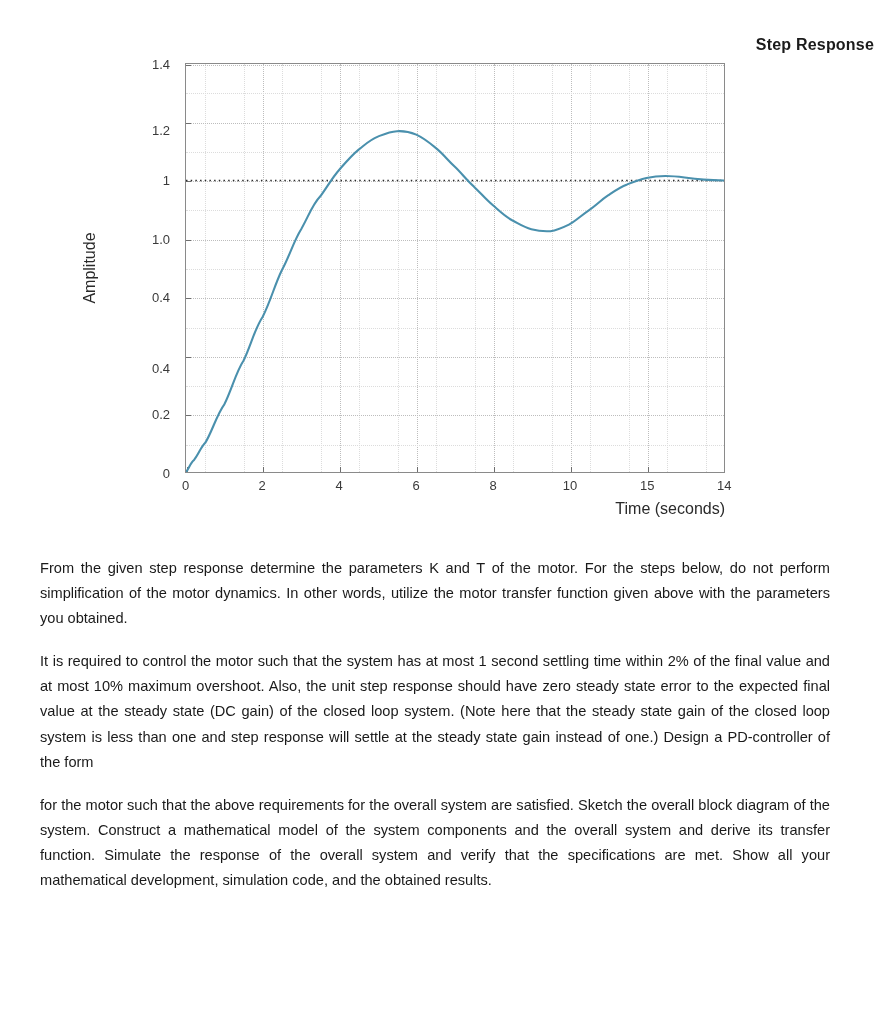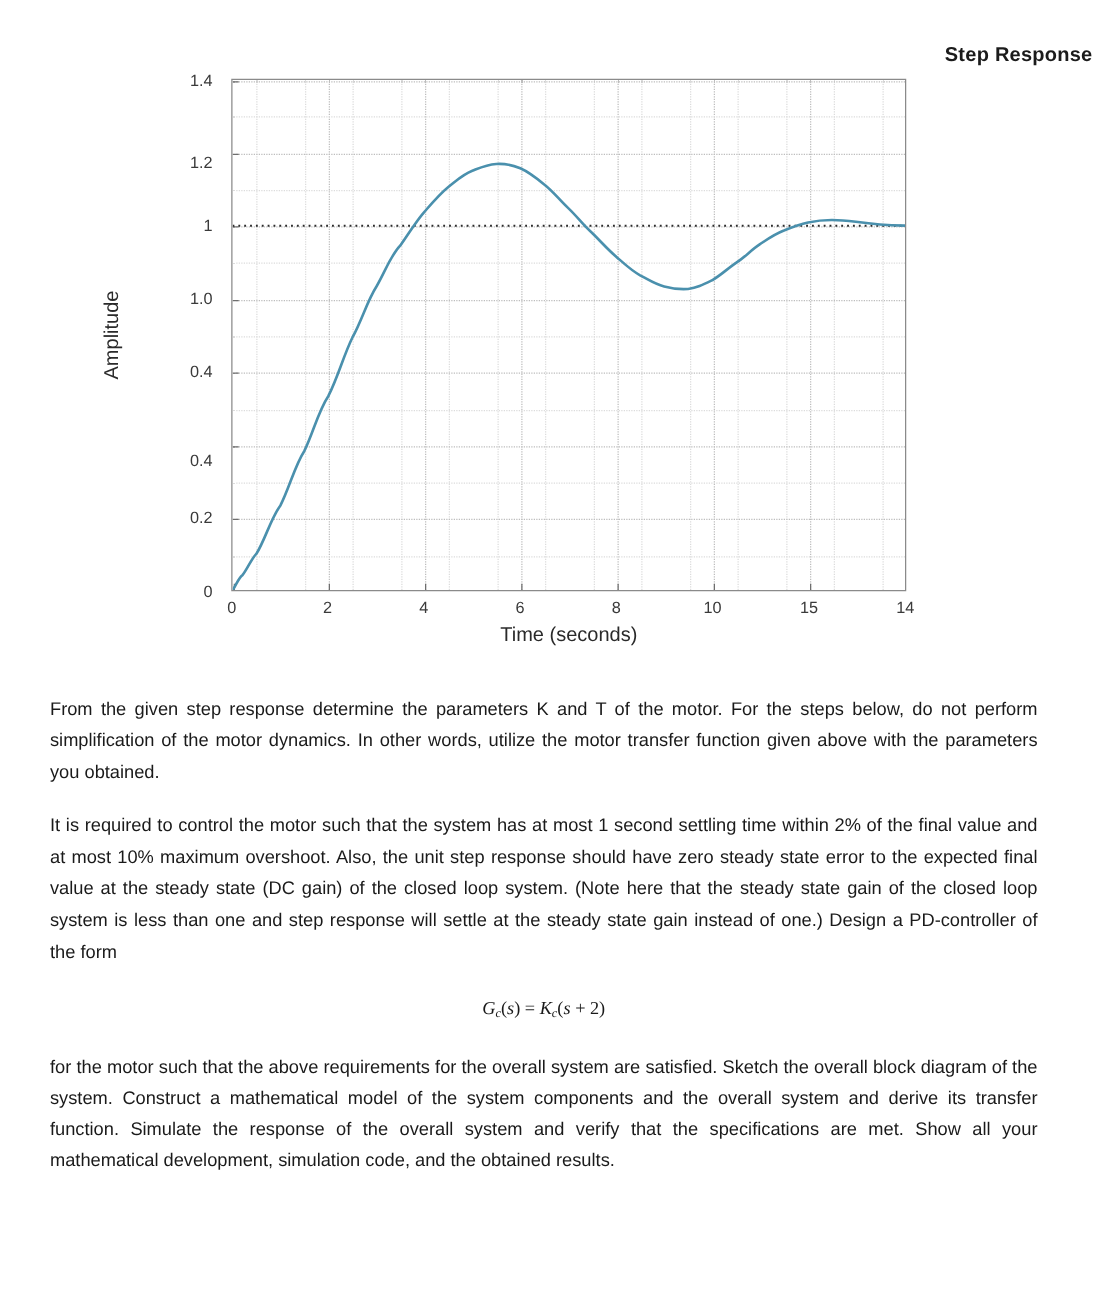--- a/index.html
+++ b/index.html
@@ -110,21 +110,21 @@
     transform: translateY(-50%);
     font-size: 13px;
     color: #3a3a3a;
     text-align: center;
   }
   .axis-x-title {
     position: absolute;
     left: 185px;
     top: 500px;
     width: 540px;
-    text-align: center;
+    text-align: right;
     font-size: 16px;
     color: #2a2a2a;
   }
   .axis-y-title {
     position: absolute;
     left: 90px;
     top: 268px;
     font-size: 16px;
     color: #2a2a2a;
     transform: translate(-50%, -50%) rotate(-90deg);
@@ -294,19 +294,16 @@
       <span style="top:0.5px">1.4</span>
     </div>
 
     <div class="axis-x-title">Time (seconds)</div>
     <div class="axis-y-title">Amplitude</div>
   </div>
 
   <div class="body-text">
     <p>From the given step response determine the parameters K and T of the motor. For the steps below, do not perform simplification of the motor dynamics. In other words, utilize the motor transfer function given above with the parameters you obtained.</p>
     <p>It is required to control the motor such that the system has at most 1 second settling time within 2% of the final value and at most 10% maximum overshoot. Also, the unit step response should have zero steady state error to the expected final value at the steady state (DC gain) of the closed loop system. (Note here that the steady state gain of the closed loop system is less than one and step response will settle at the steady state gain instead of one.) Design a PD-controller of the form</p>
-    <p class="eq">
-      <i>G</i><span class="sub">c</span>(<i>s</i>)&nbsp;=&nbsp;<i>K</i><span class="sub">c</span>(<i>s</i>&nbsp;+&nbsp;2)
-    </p>
     <p>for the motor such that the above requirements for the overall system are satisfied. Sketch the overall block diagram of the system. Construct a mathematical model of the system components and the overall system and derive its transfer function. Simulate the response of the overall system and verify that the specifications are met. Show all your mathematical development, simulation code, and the obtained results.</p>
   </div>
 
 </div>
 
 </body></html>

